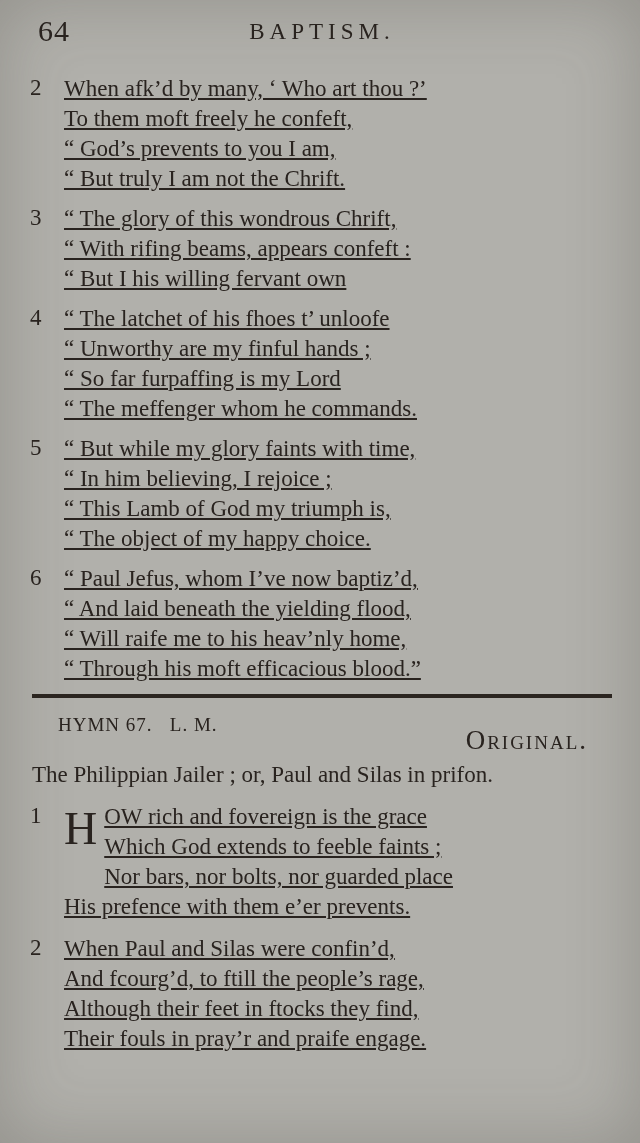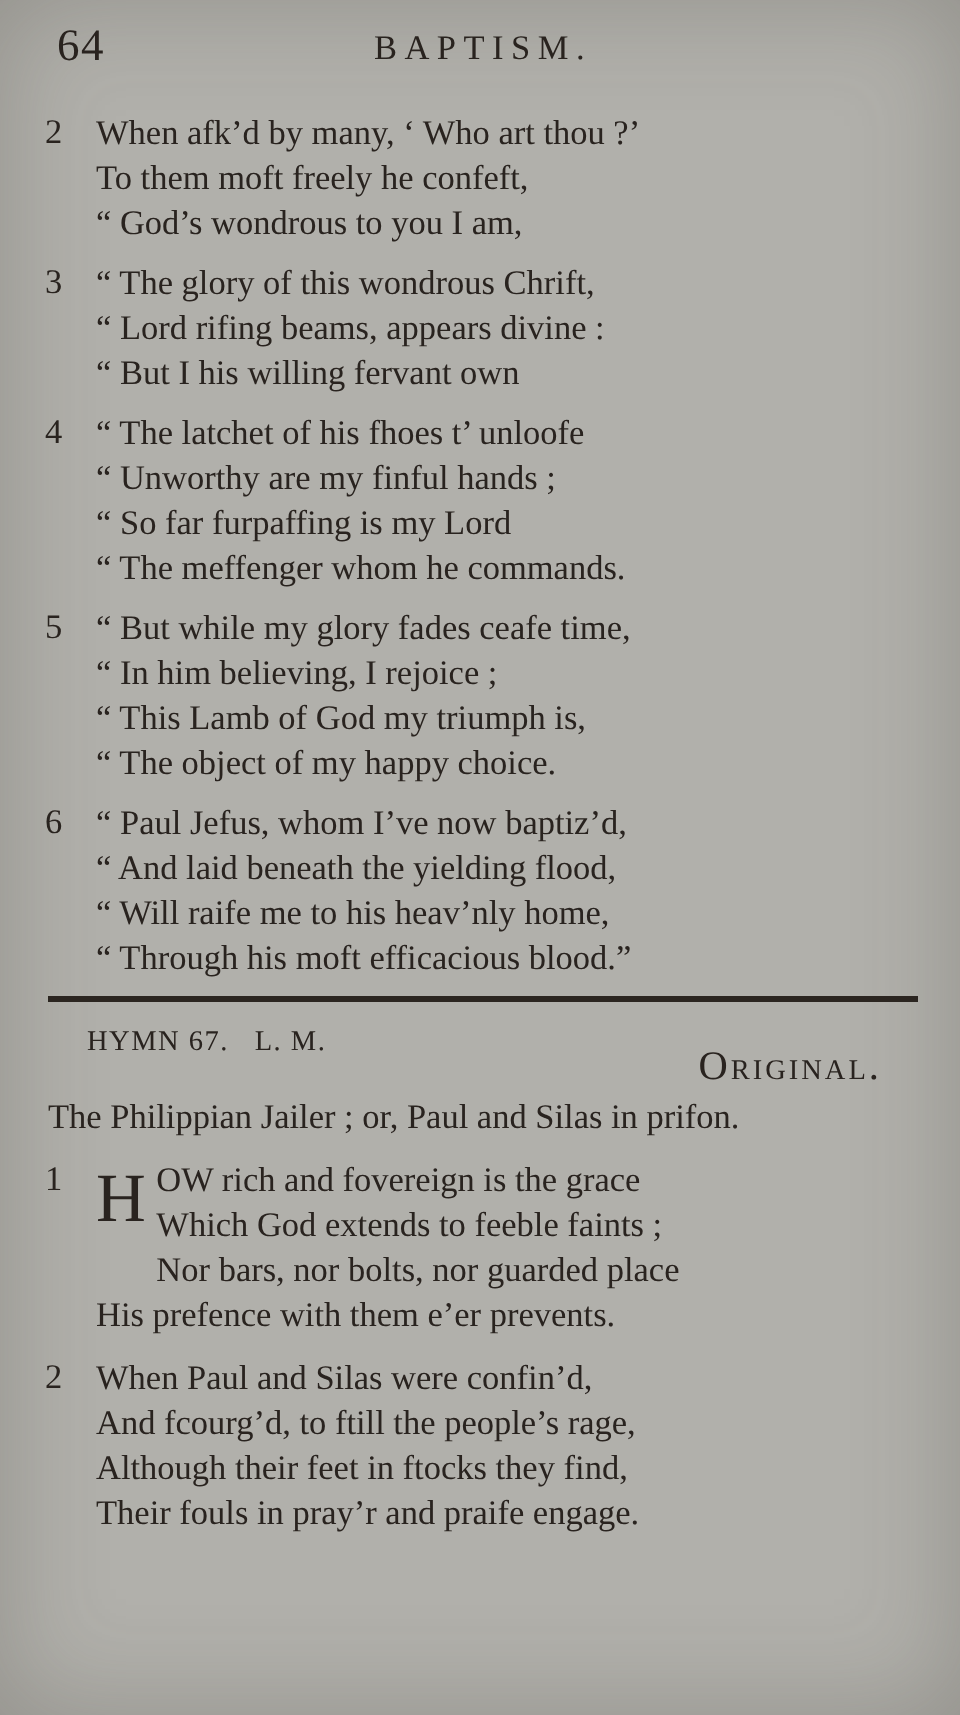--- a/index.html
+++ b/index.html
@@ -21,21 +21,21 @@
   .pg-num {
     position: absolute; left: 8px; top: 0;
     font-size: 30px; letter-spacing: 1px;
   }
   .pg-title {
     position: absolute; left: 0; right: 0; top: 5px;
     text-align: center; font-size: 23px; letter-spacing: 5px;
   }
   .stanza { display: flex; margin-bottom: 10px; }
   .num { width: 34px; font-size: 23px; padding-top: 1px; flex: 0 0 34px; }
-  .lines { flex: 1; min-width: 0; }
+  .lines { flex: 1; min-width: 0; text-decoration: underline; }
   .line { font-size: 23px; line-height: 30px; white-space: nowrap; }
   .rule {
     height: 4px; background: #2b2520;
     margin: 8px 2px 16px 2px;
   }
   .hymn-head { position: relative; height: 38px; margin: 0 0 10px 0; }
   .hymn-title {
     font-size: 19px; letter-spacing: 1px; padding-left: 28px;
     white-space: pre;
   }
@@ -63,47 +63,48 @@
   <div class="pg-header">
     <div class="pg-num">64</div>
     <div class="pg-title">BAPTISM.</div>
   </div>
 
   <div class="stanza">
     <div class="num">2</div>
     <div class="lines">
       <div class="line">When afk’d by many, ‘ Who art thou ?’</div>
       <div class="line">To them moft freely he confeft,</div>
-      <div class="line">“ God’s wondrous to you I am,</div>
+      <div class="line">“ God’s prevents to you I am,</div>
+      <div class="line">“ But truly I am not the Chrift.</div>
     </div>
   </div>
 
   <div class="stanza">
     <div class="num">3</div>
     <div class="lines">
       <div class="line">“ The glory of this wondrous Chrift,</div>
-      <div class="line">“ Lord rifing beams, appears divine :</div>
+      <div class="line">“ With rifing beams, appears confeft :</div>
       <div class="line">“ But I his willing fervant own</div>
     </div>
   </div>
 
   <div class="stanza">
     <div class="num">4</div>
     <div class="lines">
       <div class="line">“ The latchet of his fhoes t’ unloofe</div>
       <div class="line">“ Unworthy are my finful hands ;</div>
       <div class="line">“ So far furpaffing is my Lord</div>
       <div class="line">“ The meffenger whom he commands.</div>
     </div>
   </div>
 
   <div class="stanza">
     <div class="num">5</div>
     <div class="lines">
-      <div class="line">“ But while my glory fades ceafe time,</div>
+      <div class="line">“ But while my glory faints with time,</div>
       <div class="line">“ In him believing, I rejoice ;</div>
       <div class="line">“ This Lamb of God my triumph is,</div>
       <div class="line">“ The object of my happy choice.</div>
     </div>
   </div>
 
   <div class="stanza">
     <div class="num">6</div>
     <div class="lines">
       <div class="line">“ Paul Jefus, whom I’ve now baptiz’d,</div>

